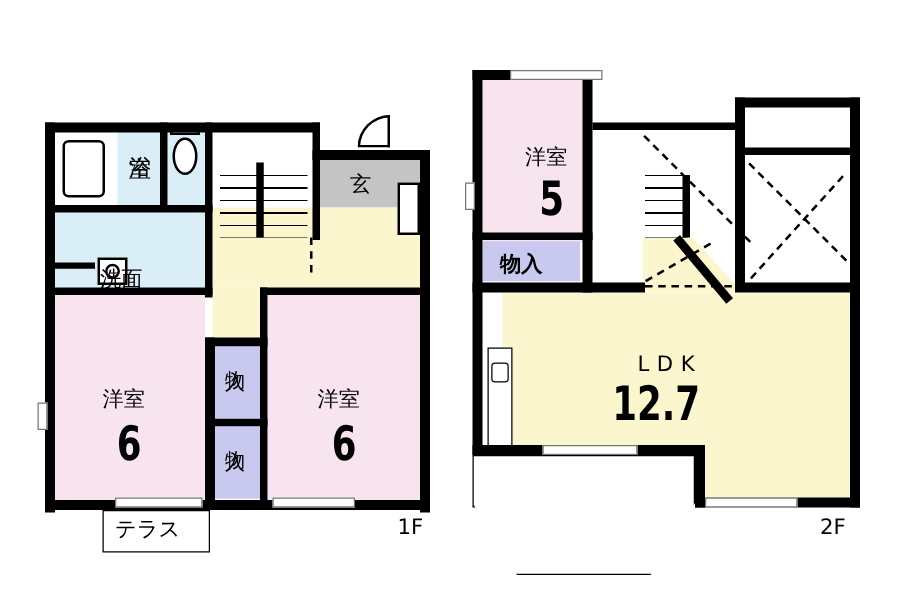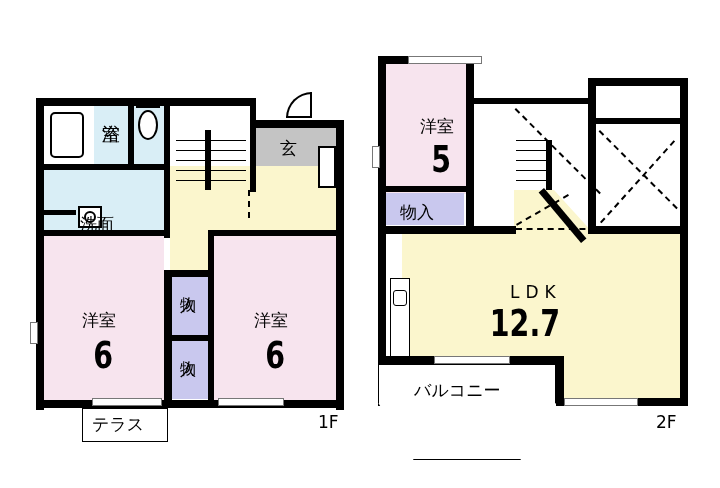--- a/index.html
+++ b/index.html
@@ -127,18 +127,17 @@
 
   <div class="win" style="left:408px;top:56px;width:74px;height:8px;"></div>
   <div class="win" style="left:434px;top:356px;width:76px;height:8px;"></div>
   <div class="win" style="left:564px;top:398px;width:74px;height:8px;"></div>
   <div class="win" style="left:372px;top:146px;width:8px;height:22px;"></div>
 
   <div class="abs" style="left:378px;top:364px;width:178px;height:96px;border:1.5px solid #000;background:#fff;clip-path:polygon(0 0,100% 0,100% 40%,80% 100%,20% 100%,0 40%);"></div>
 
   <div class="lbl sm" style="left:420px;top:118px;">洋室</div>
   <div class="lbl num" style="left:428px;top:140px;">5</div>
-  <div class="lbl sm" style="left:400px;top:204px;">物入</div>
+  <div class="lbl sm" style="left:400px;top:204px;font-weight:bold;">物入</div>
   <div class="lbl sm" style="left:510px;top:284px;letter-spacing:6px;">LDK</div>
   <div class="lbl num" style="left:478px;top:304px;">12.7</div>
-  <div class="lbl sm" style="left:414px;top:382px;">バルコニー</div>
   <div class="lbl sm" style="left:656px;top:414px;">2F</div>
 </div>
 
 </body></html>

